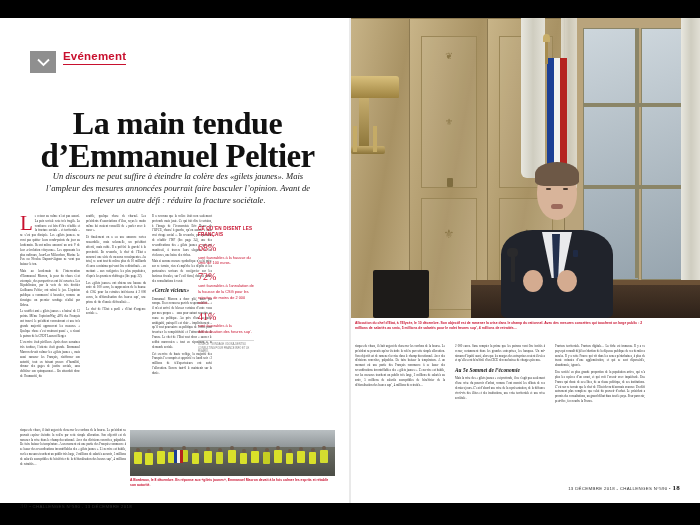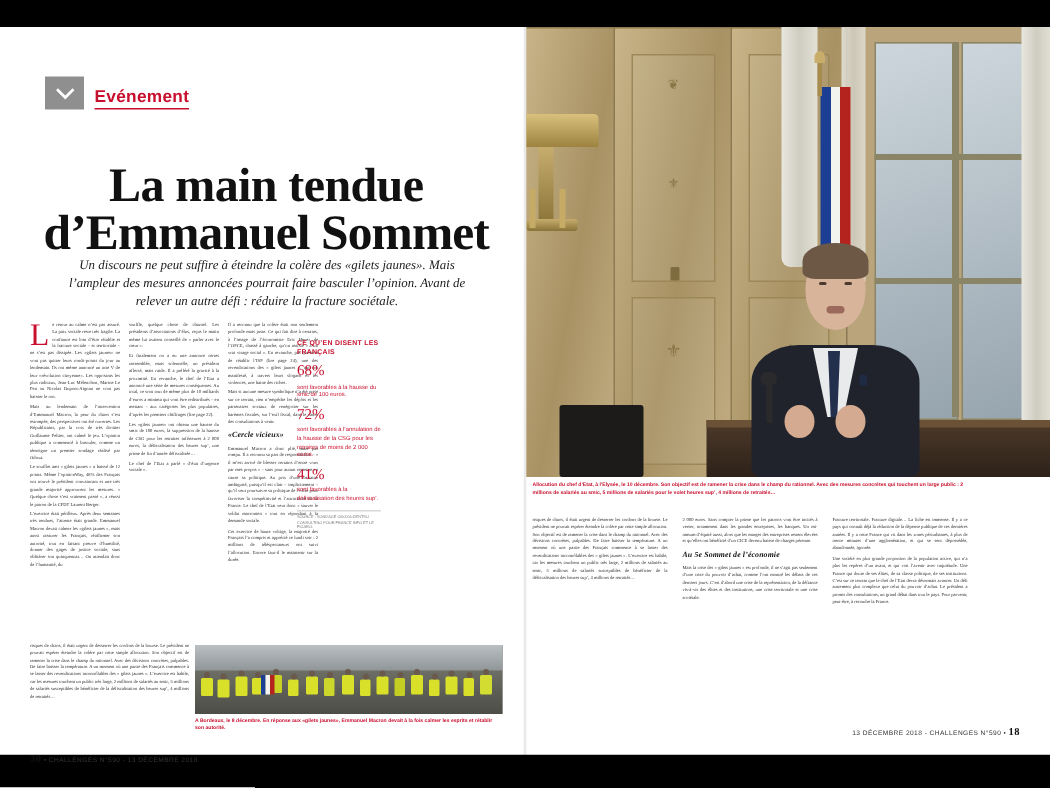--- a/index.html
+++ b/index.html
@@ -15,21 +15,21 @@
   .bleed-top{position:absolute;left:0;top:0;width:700px;height:18px;background:#000;}
   .bleed-bottom{position:absolute;left:0;bottom:0;width:700px;height:22px;background:#000;}
   .gutter{position:absolute;left:349px;top:18px;width:2px;height:485px;background:#e9e9e9;}
 
   
   .page{position:absolute;top:18px;height:485px;background:#fff;}
   .page-left{left:0;width:349px;}
   .page-right{left:351px;width:349px;}
 
   
-  .rubric{position:absolute;left:14px;top:33px;display:flex;align-items:flex-end;padding-left:16px;}
+  .rubric{position:absolute;left:14px;top:33px;display:flex;align-items:flex-start;padding-left:16px;}
   .rubric-chev{
     width:26px;height:22px;background:#8f8f8f;
     display:flex;align-items:center;justify-content:center;
   }
   .rubric-chev svg{display:block;}
   .rubric-label{
     margin-left:7px;color:#c8102e;font-family:"Liberation Sans",sans-serif;
     font-weight:bold;font-size:11.5px;letter-spacing:.2px;
     border-bottom:1.3px solid #c8102e;padding-bottom:1px;line-height:1;
   }
@@ -165,21 +165,21 @@
       <span class="rubric-chev">
         <svg width="13" height="9" viewBox="0 0 13 9">
             <path d="M1 1.5 L6.5 7 L12 1.5" fill="none" stroke="#ffffff" stroke-width="1.8"></path>
           </svg>
       </span>
       <span class="rubric-label">Evénement</span>
     </div>
 
     <h1 class="headline">
       <span class="l1">La main tendue</span>
-      <span class="l2">d’Emmanuel Sommet</span>
+      <span class="l2">d’Emmanuel Peltier</span>
     </h1>
 
     <div class="standfirst">Un discours ne peut suffire à éteindre la colère des «gilets jaunes». Mais l’ampleur des mesures annoncées pourrait faire basculer l’opinion. Avant de relever un autre défi : réduire la fracture sociétale.</div>
 
     <div class="cols-left">
 
       <div class="col colA">
         <p><span class="dropcap">L</span><span>e retour au calme n’est pas assuré. La paix sociale reste très fragile. La confiance est loin d’être rétablie et la fracture sociale – et territoriale – ne s’est pas dissipée. Les «gilets jaunes» ne vont pas quitter leurs ronds-points du jour au lendemain. Ils ont même annoncé un acte V de leur «révolution citoyenne». Les opposants les plus radicaux, Jean-Luc Mélenchon, Marine Le Pen ou Nicolas Dupont-Aignan ne vont pas baisser le ton.</span></p>
         <p>Mais au lendemain de l’intervention d’Emmanuel Macron, la peur du chaos s’est estompée, des perspectives ont été ouvertes. Les Républicains, par la voix de très droitier Guillaume Peltier, ont calmé le jeu. L’opinion publique a commencé à basculer, comme un témoigne un premier sondage réalisé par Odoxa.</p>
         <p>Le soufflet ami « gilets jaunes » a baissé de 12 points. Même l’opinionWay, 48% des Français ont trouvé le président convaincant et une très grande majorité approuvent les mesures. « Quelque chose s’est vraiment passé », a réussi le patron de la CFDT Laurent Berger.</p>

